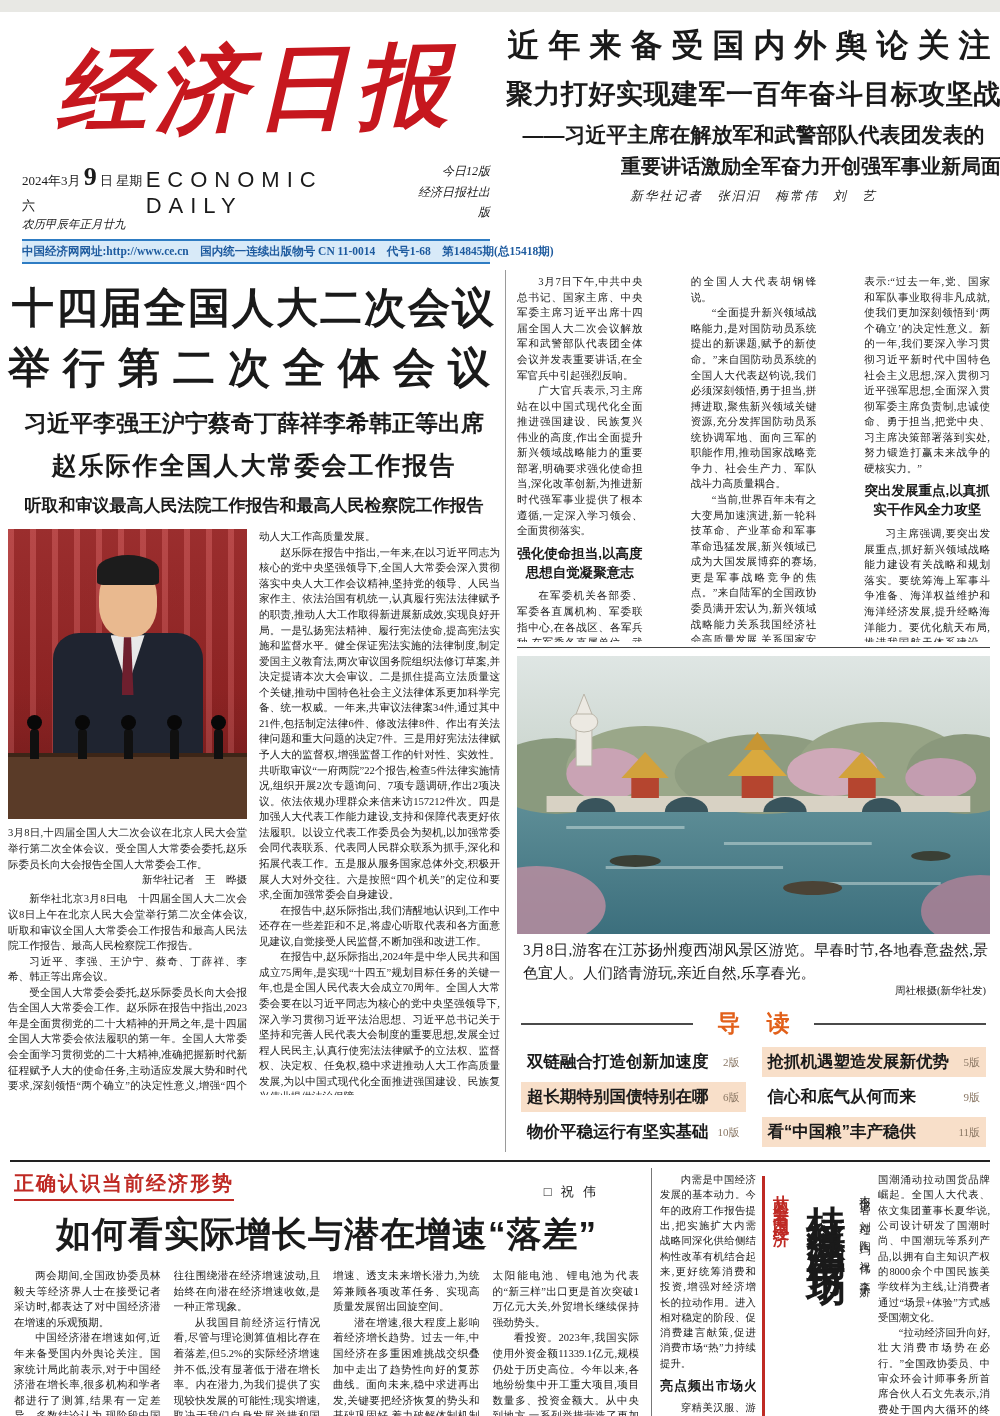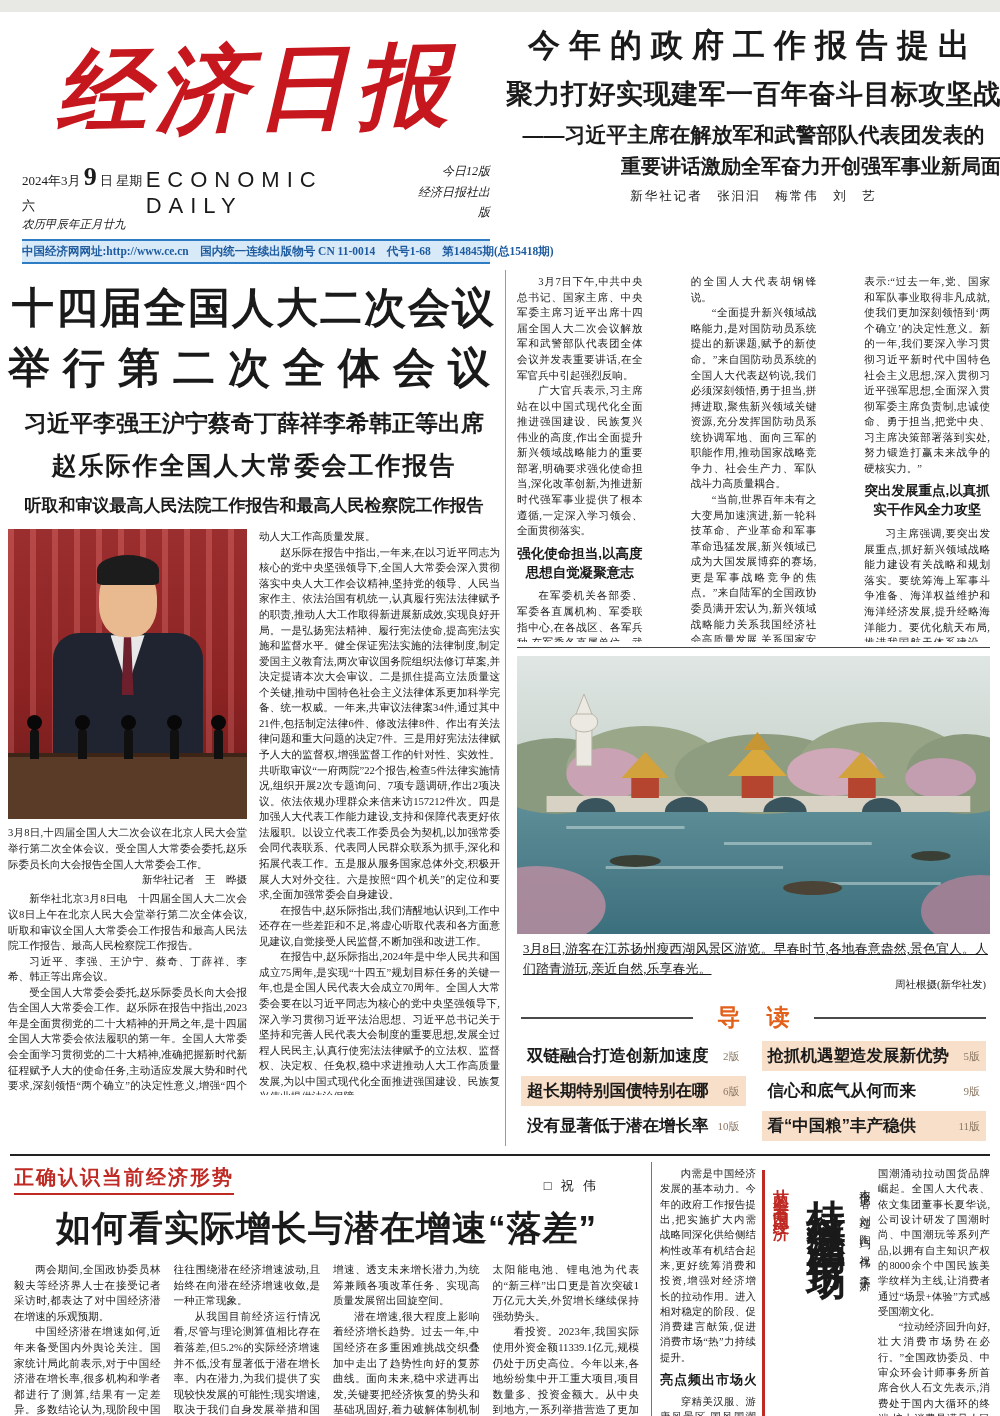--- a/index.html
+++ b/index.html
@@ -22,21 +22,21 @@
   .dl-right { text-align:right; font-size:12px; line-height:1.7; margin-top:4px; font-style:italic;}
   .infobar { margin-top:6px; background:#d8eaf8; border-top:2px solid #2e7cc3; border-bottom:2px solid #2e7cc3;
              color:#1d5a9e; font-size:11.5px; font-weight:bold; text-align:center; padding:3px 0; white-space:nowrap; }
 
   .mil-head { flex:1; padding:6px 4px 0 6px; text-align:center;
               font-family:"Liberation Sans","DejaVu Sans",sans-serif; }
   .mil-h1 { font-size:32px; font-weight:900; letter-spacing:9px; white-space:nowrap; }
   .mil-h2 { font-size:27px; font-weight:900; letter-spacing:0.5px; margin-top:8px; white-space:nowrap; }
   .mil-d1 { font-size:21px; font-weight:800; margin-top:9px; white-space:nowrap; }
   .mil-d2 { font-size:20px; font-weight:800; margin-top:4px; text-align:right; padding-left:26px; white-space:nowrap;font-family:Liberation Serif, serif; }
-  .mil-by { font-family:"Liberation Serif",serif; font-size:12.5px; margin-top:8px; letter-spacing:2px; }
+  .mil-by { font-family:"Liberation Serif",serif; font-size:12.5px; margin-top:8px; letter-spacing:2px;font-style:italic; }
 
   
   .main { display:flex; margin-top:6px; }
   .half-l { width:492px; }
   .vrule { width:1px; background:#9a9a9a; margin:0 5px; }
   .half-r { flex:1; }
 
   .npc-head { text-align:center; font-family:"Liberation Sans","DejaVu Sans",sans-serif; padding-top:10px; }
   .npc-h1 { font-size:42px; font-weight:900; letter-spacing:2px; white-space:nowrap; }
   .npc-h2 { font-size:42px; font-weight:900; letter-spacing:13px; margin-top:4px; white-space:nowrap; }
@@ -80,21 +80,21 @@
   
   .mil-cols { display:flex; height:372px; overflow:hidden; padding:4px 2px 0 6px;gap:36px; }
   .mil-cols .artcol { flex:1; overflow:hidden; }
   .mil-cols .artcol + .artcol { margin-left:12px; }
 
   .hr1 { height:1px; background:#444; margin:5px 2px 6px 6px; }
 
   
   .photo2wrap { padding:2px 2px 0 6px; }
   .photo2 { width:100%; height:278px; display:block; }
-  .land-cap { font-size:13px; line-height:1.5; text-align:justify; margin-top:5px; padding:0 2px 0 6px;text-decoration:underline; }
+  .land-cap { font-size:15px; line-height:1.5; text-align:justify; margin-top:5px; padding:0 2px 0 6px; }
   .land-credit { text-align:right; font-size:10.5px; padding-right:4px; }
 
   
   .daodu { padding:6px 6px 0 10px; }
   .dd-head { display:flex; align-items:center; margin:4px 0 8px; }
   .dd-line { flex:1; border-top:2px solid #4a4a4a; }
   .dd-title { color:#e2601a; font-weight:900; font-size:23px; letter-spacing:10px; margin:0 14px 0 24px;
               font-family:"Liberation Sans",sans-serif; }
   .dd-grid { display:flex; gap:16px; }
   .dd-col { flex:1; }
@@ -156,21 +156,21 @@
         <div class="dl-mid">ECONOMIC DAILY</div>
         <div class="dl-right">
           <div>今日12版</div>
           <div>经济日报社出版</div>
         </div>
       </div>
       <div class="infobar">中国经济网网址:http://www.ce.cn　国内统一连续出版物号 CN 11-0014　代号1-68　第14845期(总15418期)</div>
     </div>
 
     <div class="mil-head">
-      <div class="mil-h1">今年的政府工作报告提出</div>
+      <div class="mil-h1">近年来备受国内外舆论关注</div>
       <div class="mil-h2">聚力打好实现建军一百年奋斗目标攻坚战</div>
       <div class="mil-d1">——习近平主席在解放军和武警部队代表团发表的</div>
       <div class="mil-d2">重要讲话激励全军奋力开创强军事业新局面</div>
       <div class="mil-by">新华社记者　张汩汩　梅常伟　刘　艺</div>
     </div>
   </div>
 
   <div class="main">
 
     <div class="half-l">
@@ -327,21 +327,21 @@
           <div class="dd-col">
               <div class="dd-item">
               <span class="dd-label">双链融合打造创新加速度</span>
               <span class="dd-page">2版</span>
             </div>
               <div class="dd-item hl">
               <span class="dd-label">超长期特别国债特别在哪</span>
               <span class="dd-page">6版</span>
             </div>
               <div class="dd-item">
-              <span class="dd-label">没有显著低于潜在增长率</span>
+              <span class="dd-label">物价平稳运行有坚实基础</span>
               <span class="dd-page">10版</span>
             </div>
             </div>
           <div class="dd-col">
               <div class="dd-item hl">
               <span class="dd-label">抢抓机遇塑造发展新优势</span>
               <span class="dd-page">5版</span>
             </div>
               <div class="dd-item">
               <span class="dd-label">信心和底气从何而来</span>

